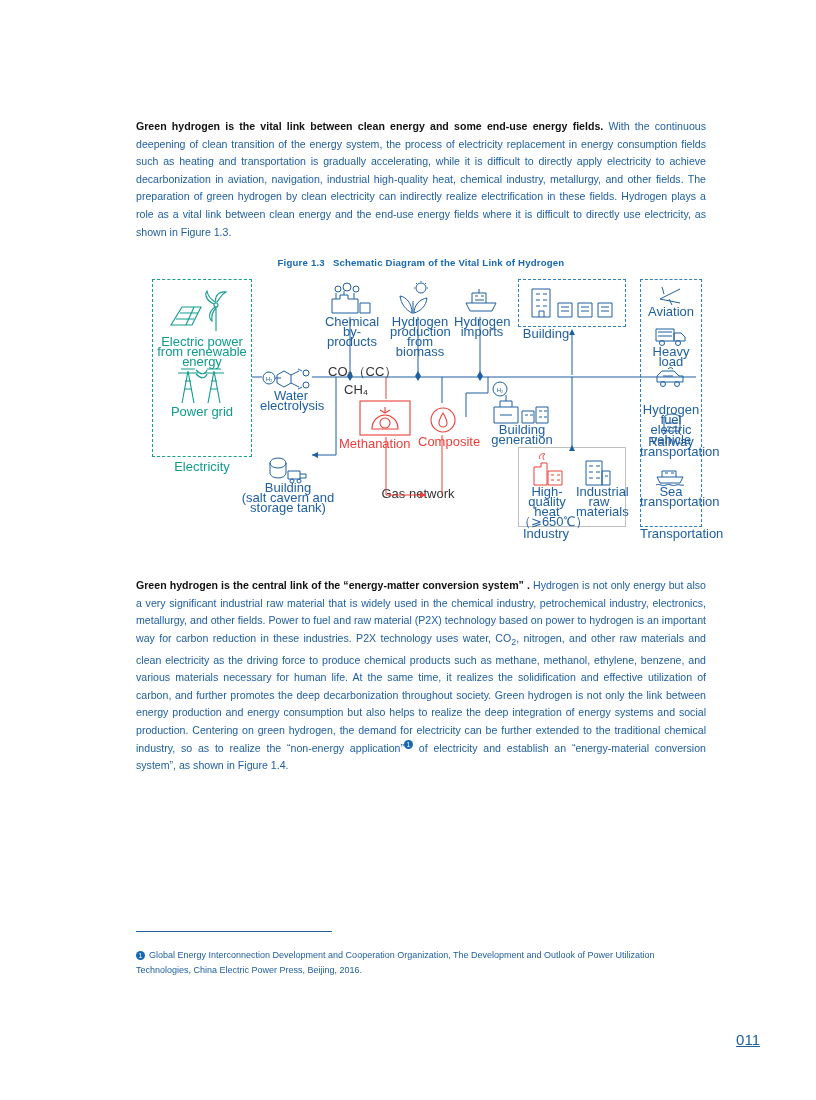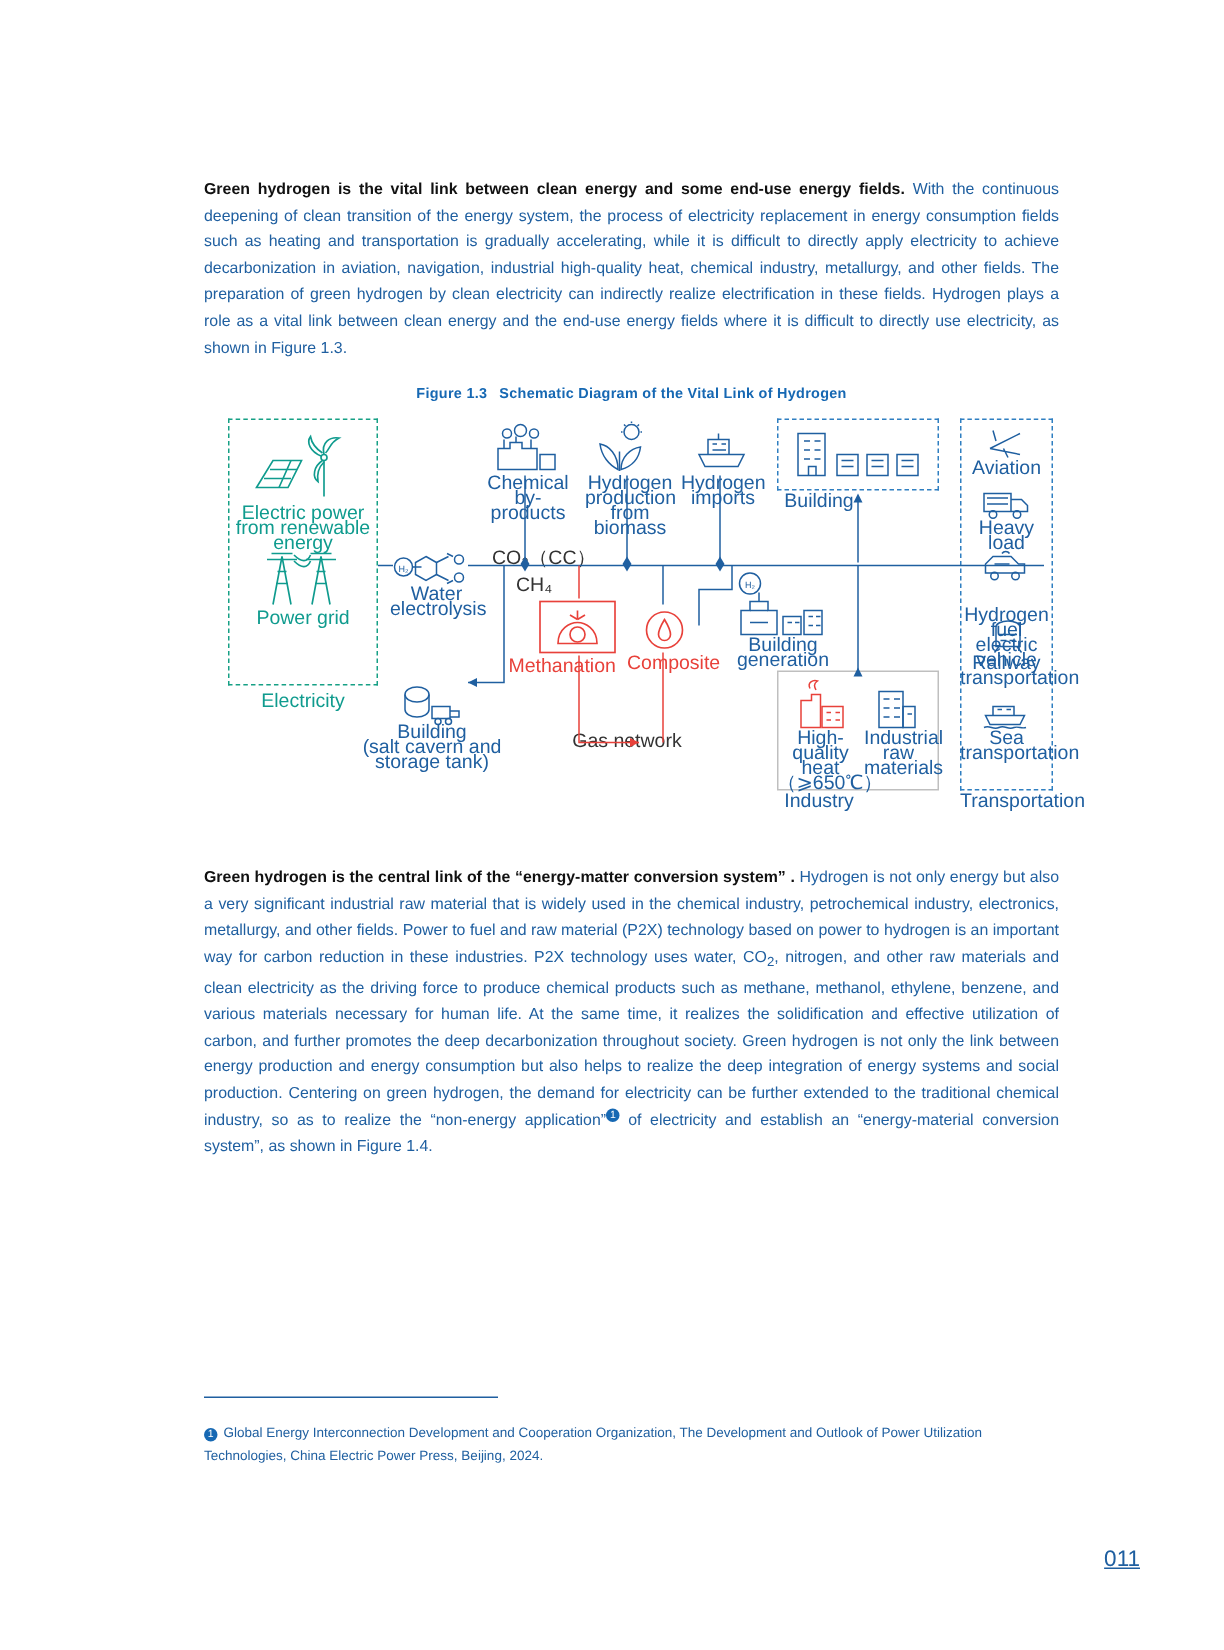--- a/index.html
+++ b/index.html
@@ -293,18 +293,18 @@
     </div>
 
     <p class="para" style="margin-top:20px;">
       <span class="blk">Green hydrogen is the central link of the “energy-matter conversion system” .</span><span> Hydrogen is not only energy but also a very significant industrial raw material that is widely used in the chemical industry, petrochemical industry, electronics, metallurgy, and other fields. Power to fuel and raw material (P2X) technology based on power to hydrogen is an important way for carbon reduction in these industries. P2X technology uses water, CO</span><sub>2</sub><span>, nitrogen, and other raw materials and clean electricity as the driving force to produce chemical products such as methane, methanol, ethylene, benzene, and various materials necessary for human life. At the same time, it realizes the solidification and effective utilization of carbon, and further promotes the deep decarbonization throughout society. Green hydrogen is not only the link between energy production and energy consumption but also helps to realize the deep integration of energy systems and social production. Centering on green hydrogen, the demand for electricity can be further extended to the traditional chemical industry, so as to realize the “non-energy application”</span><span class="circnum">1</span><span> of electricity and establish an “energy-material conversion system”, as shown in Figure 1.4.</span>
     </p>
 
   </div>
 
   <div class="fn-rule"></div>
   <div class="footnote">
-    <span class="circnum">1</span><span class="txt">Global Energy Interconnection Development and Cooperation Organization, The Development and Outlook of Power Utilization Technologies, China Electric Power Press, Beijing, 2024.</span>
+    <span class="circnum">1</span><span class="txt">Global Energy Interconnection Development and Cooperation Organization, The Development and Outlook of Power Utilization Technologies, China Electric Power Press, Beijing, 2016.</span>
   </div>
 
   <div class="pagenum">011</div>
 
 </div>
 
 </body></html>

